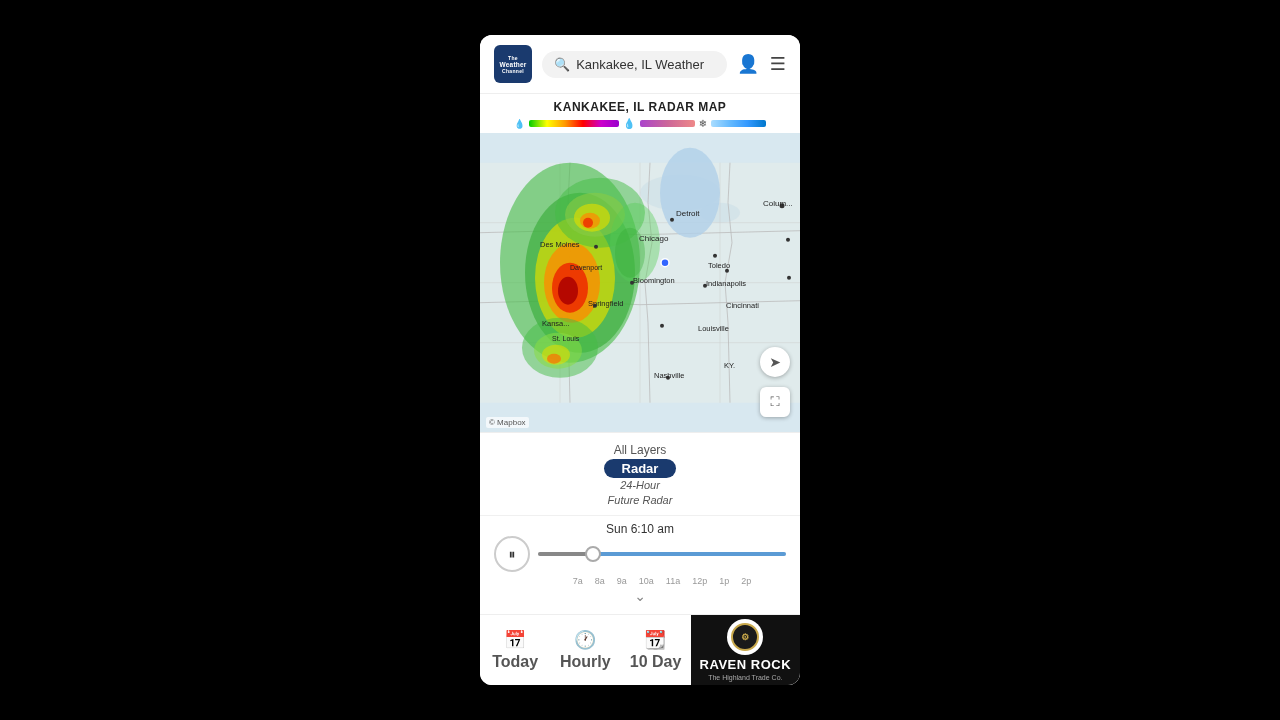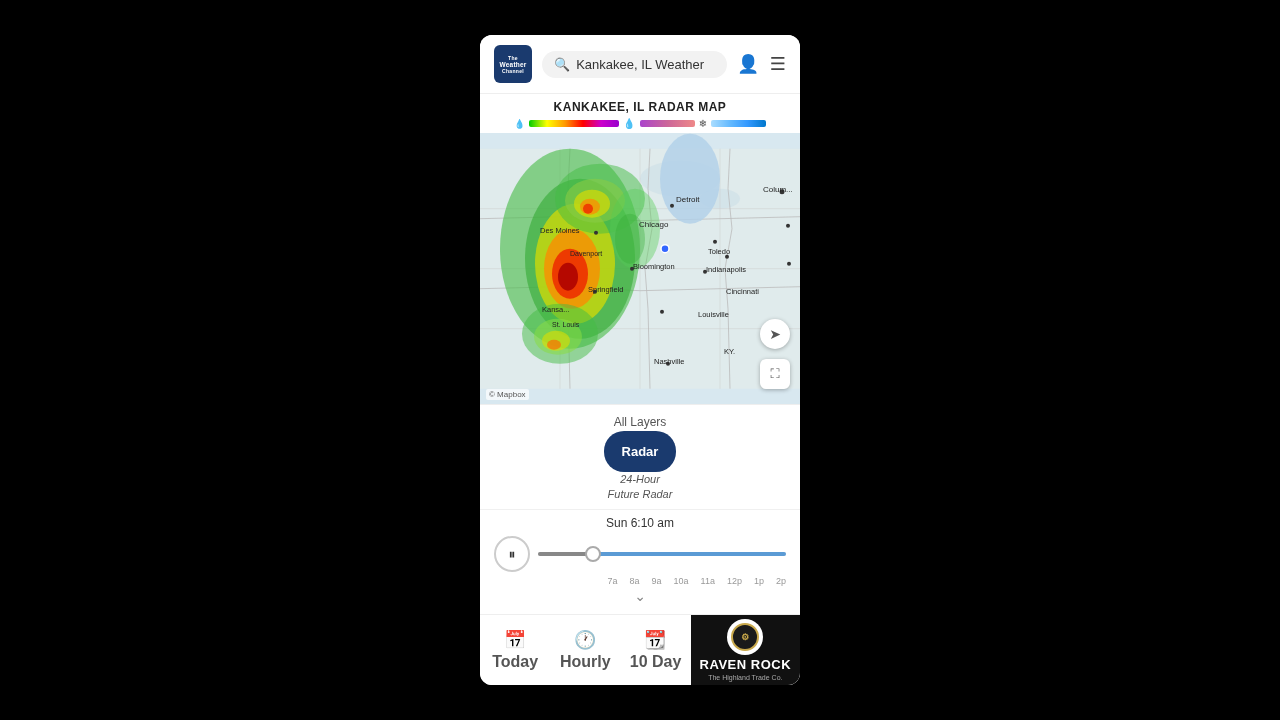--- a/index.html
+++ b/index.html
@@ -212,21 +212,21 @@
     }
     .layer-tab {
       font-size: 12px;
       color: #555;
       cursor: pointer;
       padding: 2px 0;
     }
     .layer-tab-active {
       background: #1a3a6e;
       color: #fff;
-      padding: 13px 18px;
+      padding: 2px 18px;
       border-radius: 20px;
       font-size: 13px;
       font-weight: 600;
     }
     .future-radar-tab {
       text-align: center;
       font-size: 11px;
       color: #555;
       line-height: 1.3;
       font-style: italic;
@@ -235,21 +235,20 @@
     
     .timeline-section {
       background: #fff;
       padding: 6px 14px 8px;
       border-top: 1px solid #f0f0f0;
     }
     .time-label {
       text-align: center;
       font-size: 12px;
       color: #333;
-      margin-bottom: 6px;
       font-weight: 500;
     }
     .timeline-row {
       display: flex;
       align-items: center;
       gap: 8px;
     }
     .pause-btn {
       width: 36px;
       height: 36px;
@@ -304,21 +303,21 @@
       position: absolute;
       left: 22%;
       top: 0;
       width: 78%;
       height: 4px;
       background: #5b9bd5;
       border-radius: 0 2px 2px 0;
     }
     .time-ticks {
       display: flex;
-      justify-content: flex-end;
+      justify-content: center;
       padding: 4px 0 0 44px;
       gap: 12px;
     }
     .time-tick {
       font-size: 9px;
       color: #999;
     }
     .chevron-down {
       text-align: center;
       font-size: 14px;

